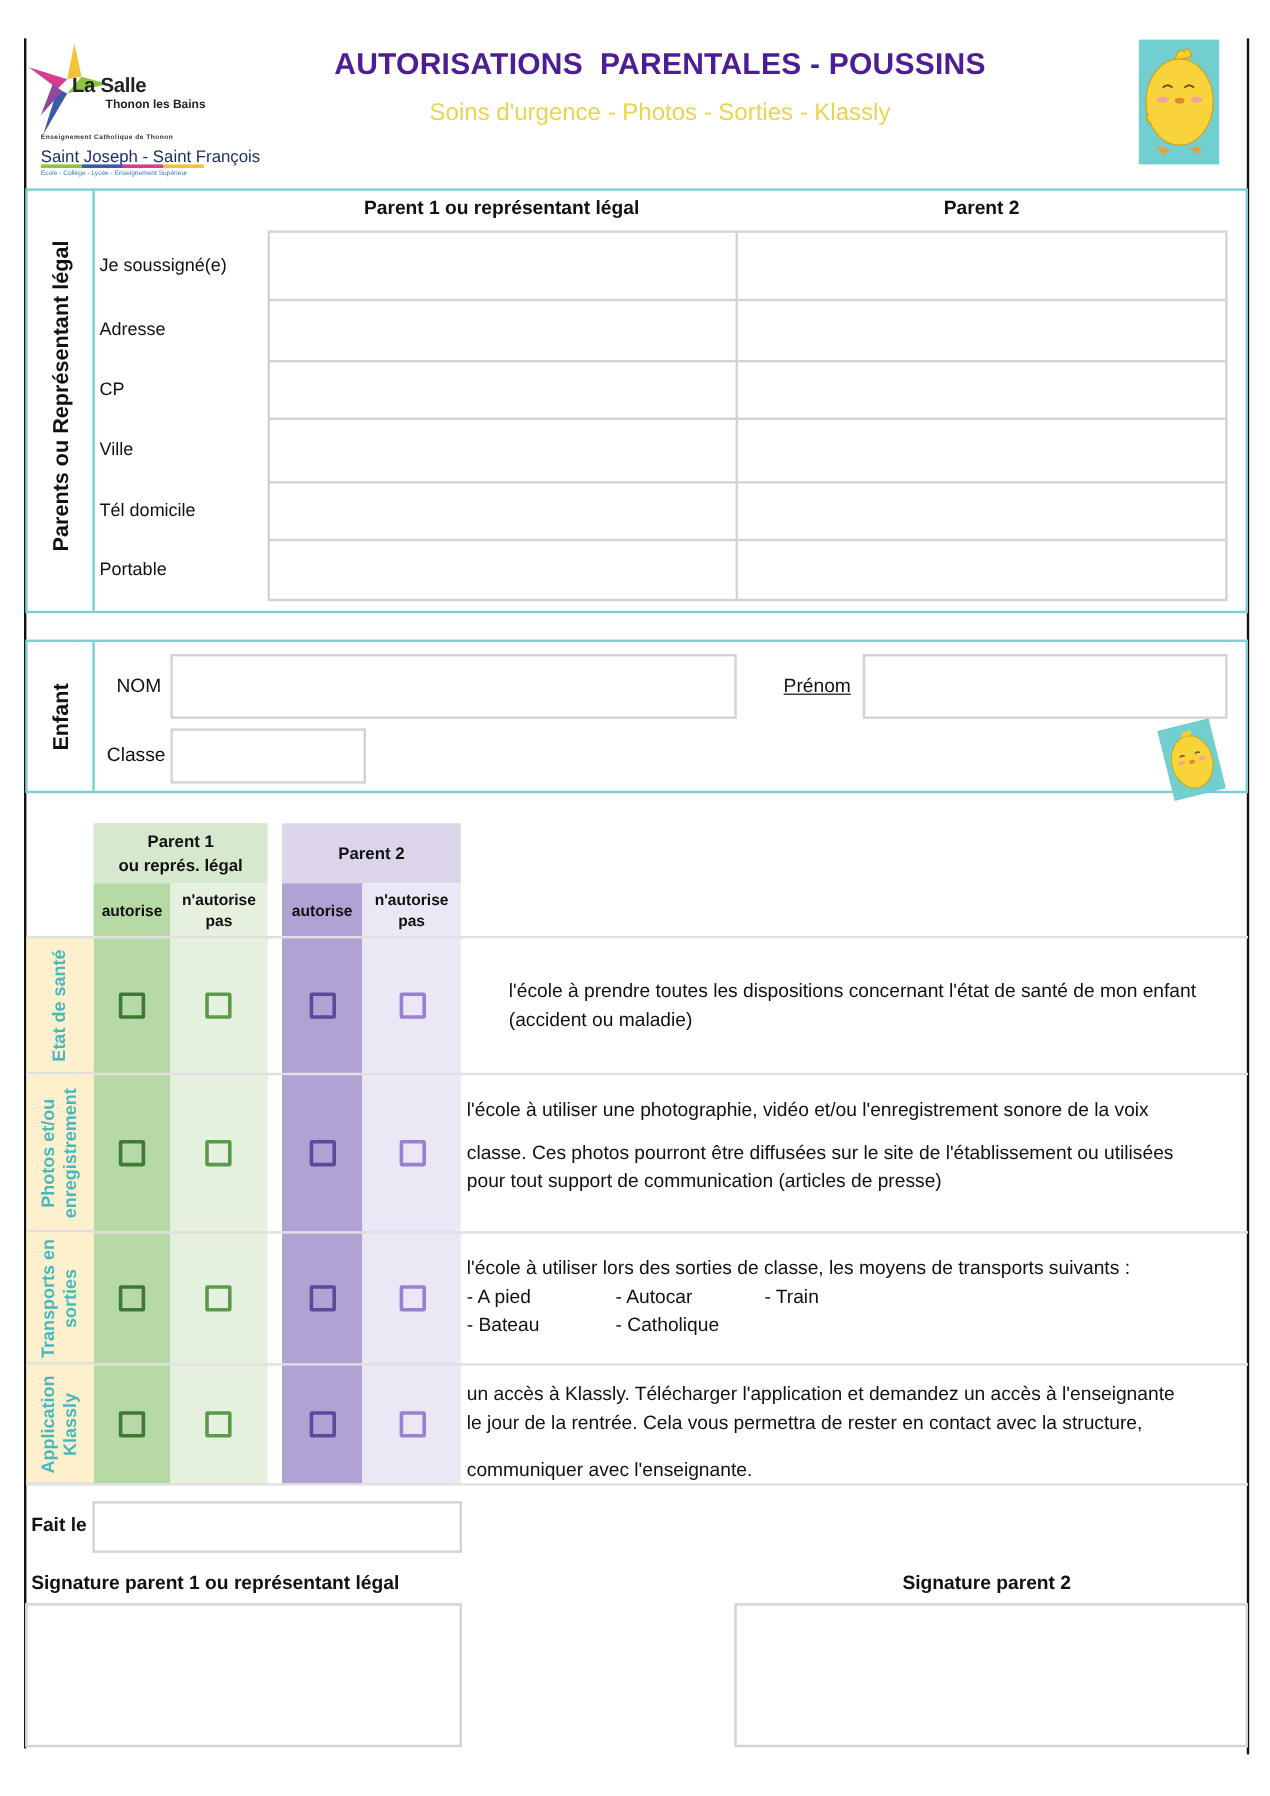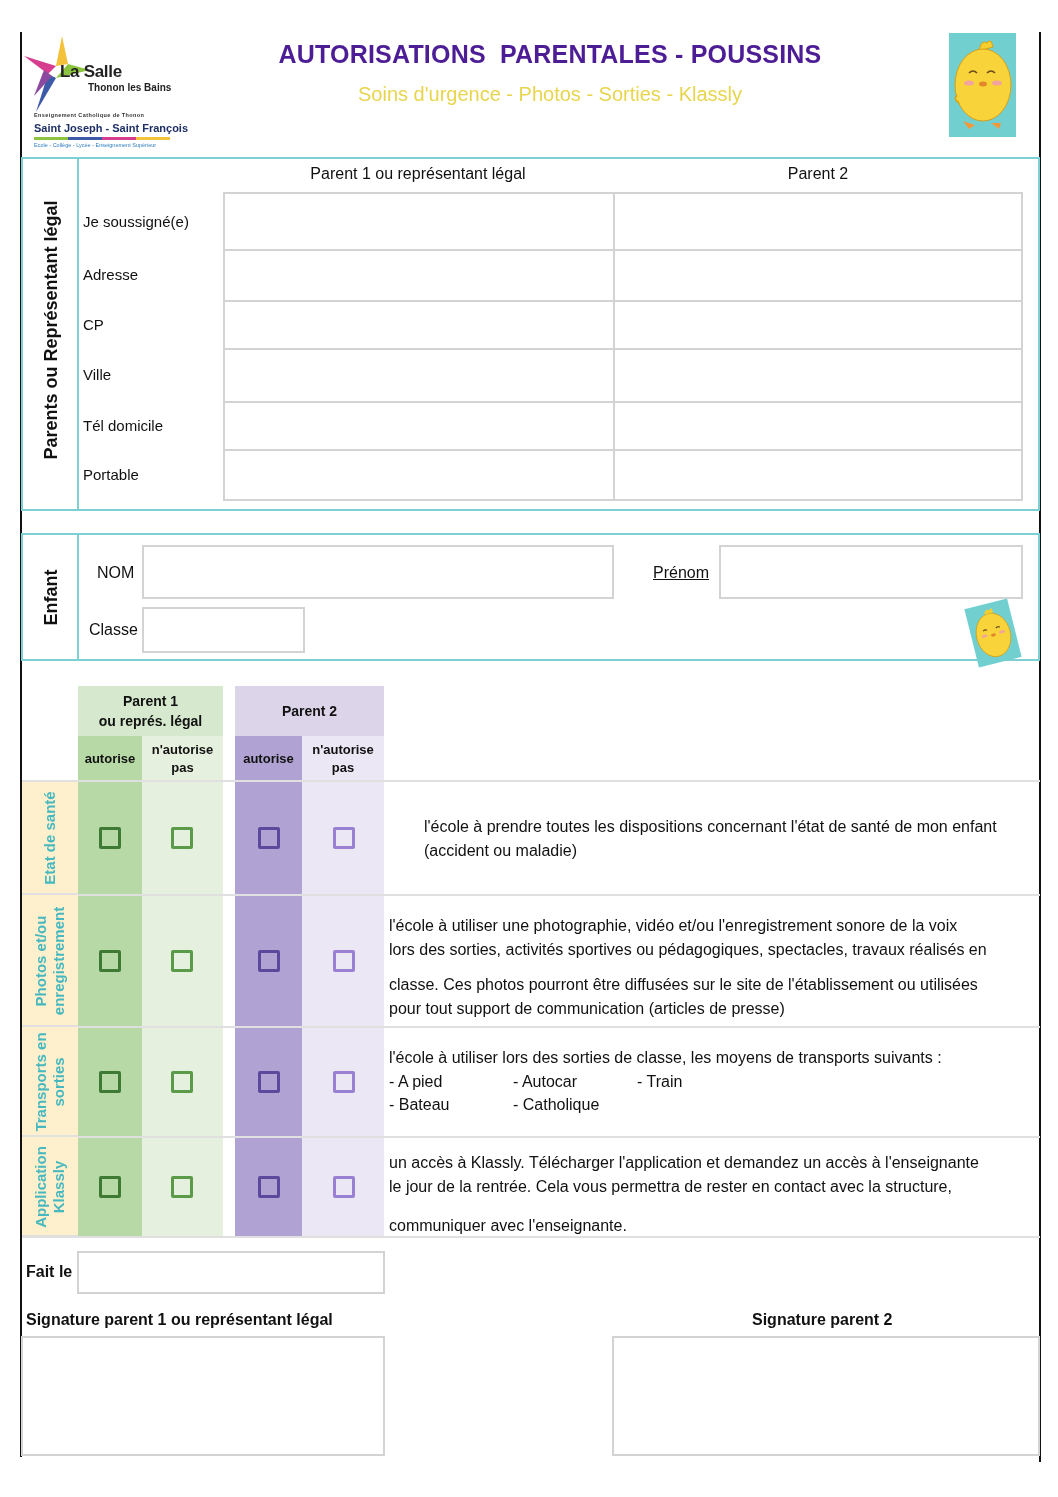--- a/index.html
+++ b/index.html
@@ -10,37 +10,37 @@
 
   
   .rule-left { position: absolute; left: 20px; top: 32px; width: 2px; height: 1425px; background: #111; }
   .rule-right { position: absolute; left: 1039px; top: 32px; width: 2px; height: 1430px; background: #111; }
 
   
   .logo { position: absolute; left: 22px; top: 34px; width: 150px; height: 116px; }
   .logo .brand { position: absolute; left: 38px; top: 28px; font-weight: bold; font-size: 17px; color: #222; letter-spacing: -0.3px; }
   .logo .city { position: absolute; left: 66px; top: 48px; font-weight: bold; font-size: 10px; color: #222; }
   .logo .ens { position: absolute; left: 12px; top: 78px; font-size: 5.5px; font-weight: bold; color: #333; letter-spacing: 0.4px; }
-  .logo .sj { position: absolute; left: 12px; top: 88px; font-size: 11px; font-weight: bold; color: #1d2f66; white-space: nowrap; }
+  .logo .sj { position: absolute; left: 12px; top: 88px; font-size: 14px; font-weight: normal; color: #1d2f66; white-space: nowrap; }
   .logo .bar { position: absolute; left: 12px; top: 103px; height: 3px; width: 136px;
     background: linear-gradient(90deg, #8cc43f 0 25%, #3d5aa8 25% 50%, #d63d8f 50% 75%, #f3c13a 75% 100%); }
   .logo .sub { position: absolute; left: 12px; top: 108px; font-size: 5.5px; color: #2f7ec0; white-space: nowrap; }
 
   .title { position: absolute; left: 230px; top: 40px; width: 640px; text-align: center; font-weight: bold; font-size: 25px; color: #4c1d95; letter-spacing: 0.2px; }
   .subtitle { position: absolute; left: 230px; top: 83px; width: 640px; text-align: center; font-size: 20px; color: #e8d54d; }
 
   .chick-top { position: absolute; left: 949px; top: 33px; width: 67px; height: 104px; background: #72cfd0; overflow: hidden; }
 
   
   .sec1 { position: absolute; left: 21px; top: 157px; width: 1019px; height: 354px; border: 2px solid #7ccfd3; }
   .sec1 .side { position: absolute; left: 0; top: 0; width: 56px; height: 100%; border-right: 2px solid #7ccfd3; }
   .vertical { position: absolute; white-space: nowrap; transform: rotate(-90deg); transform-origin: center; font-weight: bold; }
   .sec1 .side .vertical { left: -100px; top: 162px; width: 256px; text-align: center; font-size: 18px; }
 
-  .colhead { position: absolute; font-weight: normal; font-size: 16px; text-align: center; }
+  .colhead { position: absolute; font-weight: bold; font-size: 16px; text-align: center; }
   .rowlabel { position: absolute; left: 60px; font-size: 15px; color: #111; }
 
   .grid1 { position: absolute; left: 200px; top: 33px; width: 800px; height: 309px; border: 2px solid #d3d3d3; }
   .grid1 .vline { position: absolute; left: 388px; top: 0; width: 2px; height: 100%; background: #d3d3d3; }
   .grid1 .hline { position: absolute; left: 0; width: 100%; height: 2px; background: #d3d3d3; }
   .cell-input { position: absolute; background: transparent; border: none; outline: none; font-size: 14px; font-family: "Liberation Sans", sans-serif; padding: 0 6px; }
 
   
   .sec2 { position: absolute; left: 21px; top: 533px; width: 1019px; height: 128px; border: 2px solid #7ccfd3; }
   .sec2 .side { position: absolute; left: 0; top: 0; width: 56px; height: 100%; border-right: 2px solid #7ccfd3; }
@@ -214,21 +214,20 @@
     <div class="cat" style="top: 895px; height: 132px;">
       <div class="vertical" style="width: 126px; left: -35px; top: 48px; height: 36px; display: flex; align-items: center; justify-content: center;">Photos et/ou enregistrement</div>
     </div>
     <div class="row-line" style="top: 1026px;"></div>
     <div class="cb" style="left: 99px; top: 950px; border-color: rgb(63, 122, 53);"></div>
     <div class="cb" style="left: 171px; top: 950px; border-color: rgb(90, 154, 72);"></div>
     <div class="cb" style="left: 258px; top: 950px; border-color: rgb(91, 74, 156);"></div>
     <div class="cb" style="left: 333px; top: 950px; border-color: rgb(154, 128, 208);"></div>
     <div class="desc" style="top: 914px;">
       <div style="white-space: nowrap;">l'école à utiliser une photographie, vidéo et/ou l'enregistrement sonore de la voix</div>
-      <div style="white-space: nowrap;">lors des sorties, activités sportives ou pédagogiques, spectacles, travaux réalisés en</div>
       <div style="white-space: nowrap; margin-top: 12px;">classe. Ces photos pourront être diffusées sur le site de l'établissement ou utilisées</div>
       <div style="white-space: nowrap;">pour tout support de communication (articles de presse)</div>
     </div>
     <div class="cat" style="top: 1027px; height: 110px;">
       <div class="vertical" style="width: 104px; left: -24px; top: 37px; height: 36px; display: flex; align-items: center; justify-content: center;">Transports en sorties</div>
     </div>
     <div class="row-line" style="top: 1136px;"></div>
     <div class="cb" style="left: 99px; top: 1071px; border-color: rgb(63, 122, 53);"></div>
     <div class="cb" style="left: 171px; top: 1071px; border-color: rgb(90, 154, 72);"></div>
     <div class="cb" style="left: 258px; top: 1071px; border-color: rgb(91, 74, 156);"></div>

